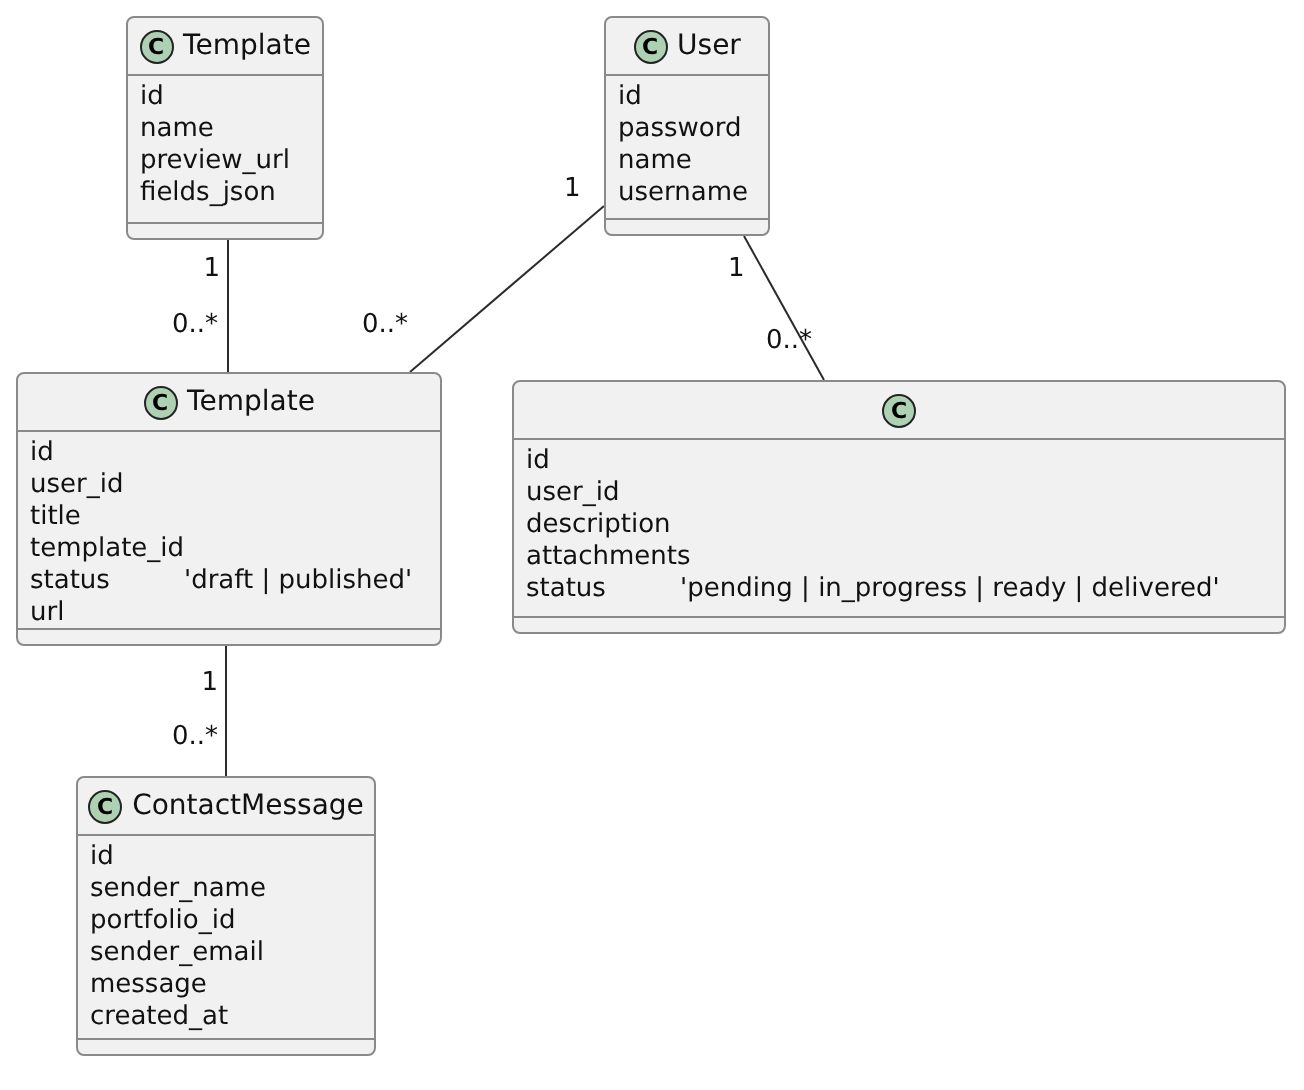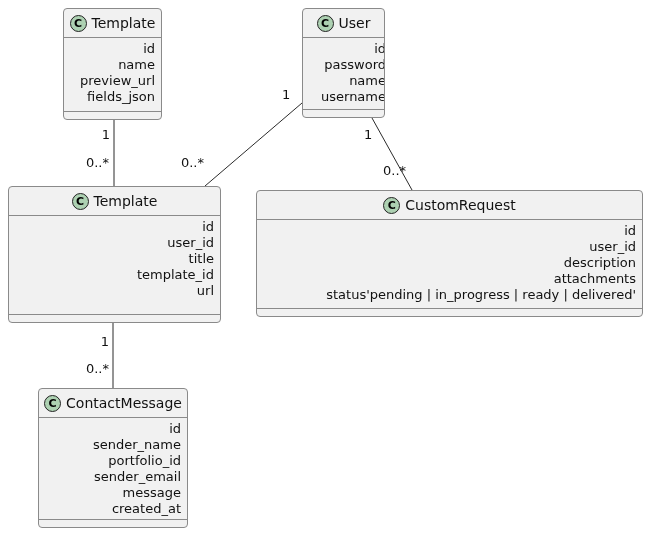--- a/index.html
+++ b/index.html
@@ -59,21 +59,20 @@
     color: #000000;
     flex: 0 0 17px;
   }
   .cls-attrs {
     flex: 1 1 auto;
     padding: 3px 6px;
     font-size: 13px;
     line-height: 16px;
     overflow: hidden;
     white-space: nowrap;
-    text-align: right;
   }
   .attr-row { height: 16px; }
   .attr-name { display: inline-block; min-width: 77px; }
   .cls-methods {
     flex: 0 0 7px;
     border-top: 1px solid #8a8a8a;
   }
   .mult {
     position: absolute;
     font-size: 13px;
@@ -124,29 +123,29 @@
   <div class="uml-class" id="box-portfolio">
     <div class="cls-header">
       <span class="circle-c">C</span>
       <span>Template</span>
     </div>
     <div class="cls-attrs">
       <div class="attr-row"><span class="attr-name">id</span><span></span></div>
       <div class="attr-row"><span class="attr-name">user_id</span><span></span></div>
       <div class="attr-row"><span class="attr-name">title</span><span></span></div>
       <div class="attr-row"><span class="attr-name">template_id</span><span></span></div>
+      <div class="attr-row"><span class="attr-name">status</span><span>'draft | published'</span></div>
       <div class="attr-row"><span class="attr-name">url</span><span></span></div>
     </div>
     <div class="cls-methods"></div>
   </div>
 
   <div class="uml-class" id="box-custom-request">
     <div class="cls-header">
       <span class="circle-c">C</span>
-      <span>CustomRequest</span>
     </div>
     <div class="cls-attrs">
       <div class="attr-row"><span class="attr-name">id</span><span></span></div>
       <div class="attr-row"><span class="attr-name">user_id</span><span></span></div>
       <div class="attr-row"><span class="attr-name">description</span><span></span></div>
       <div class="attr-row"><span class="attr-name">attachments</span><span></span></div>
       <div class="attr-row"><span class="attr-name">status</span><span>'pending | in_progress | ready | delivered'</span></div>
     </div>
     <div class="cls-methods"></div>
   </div>

